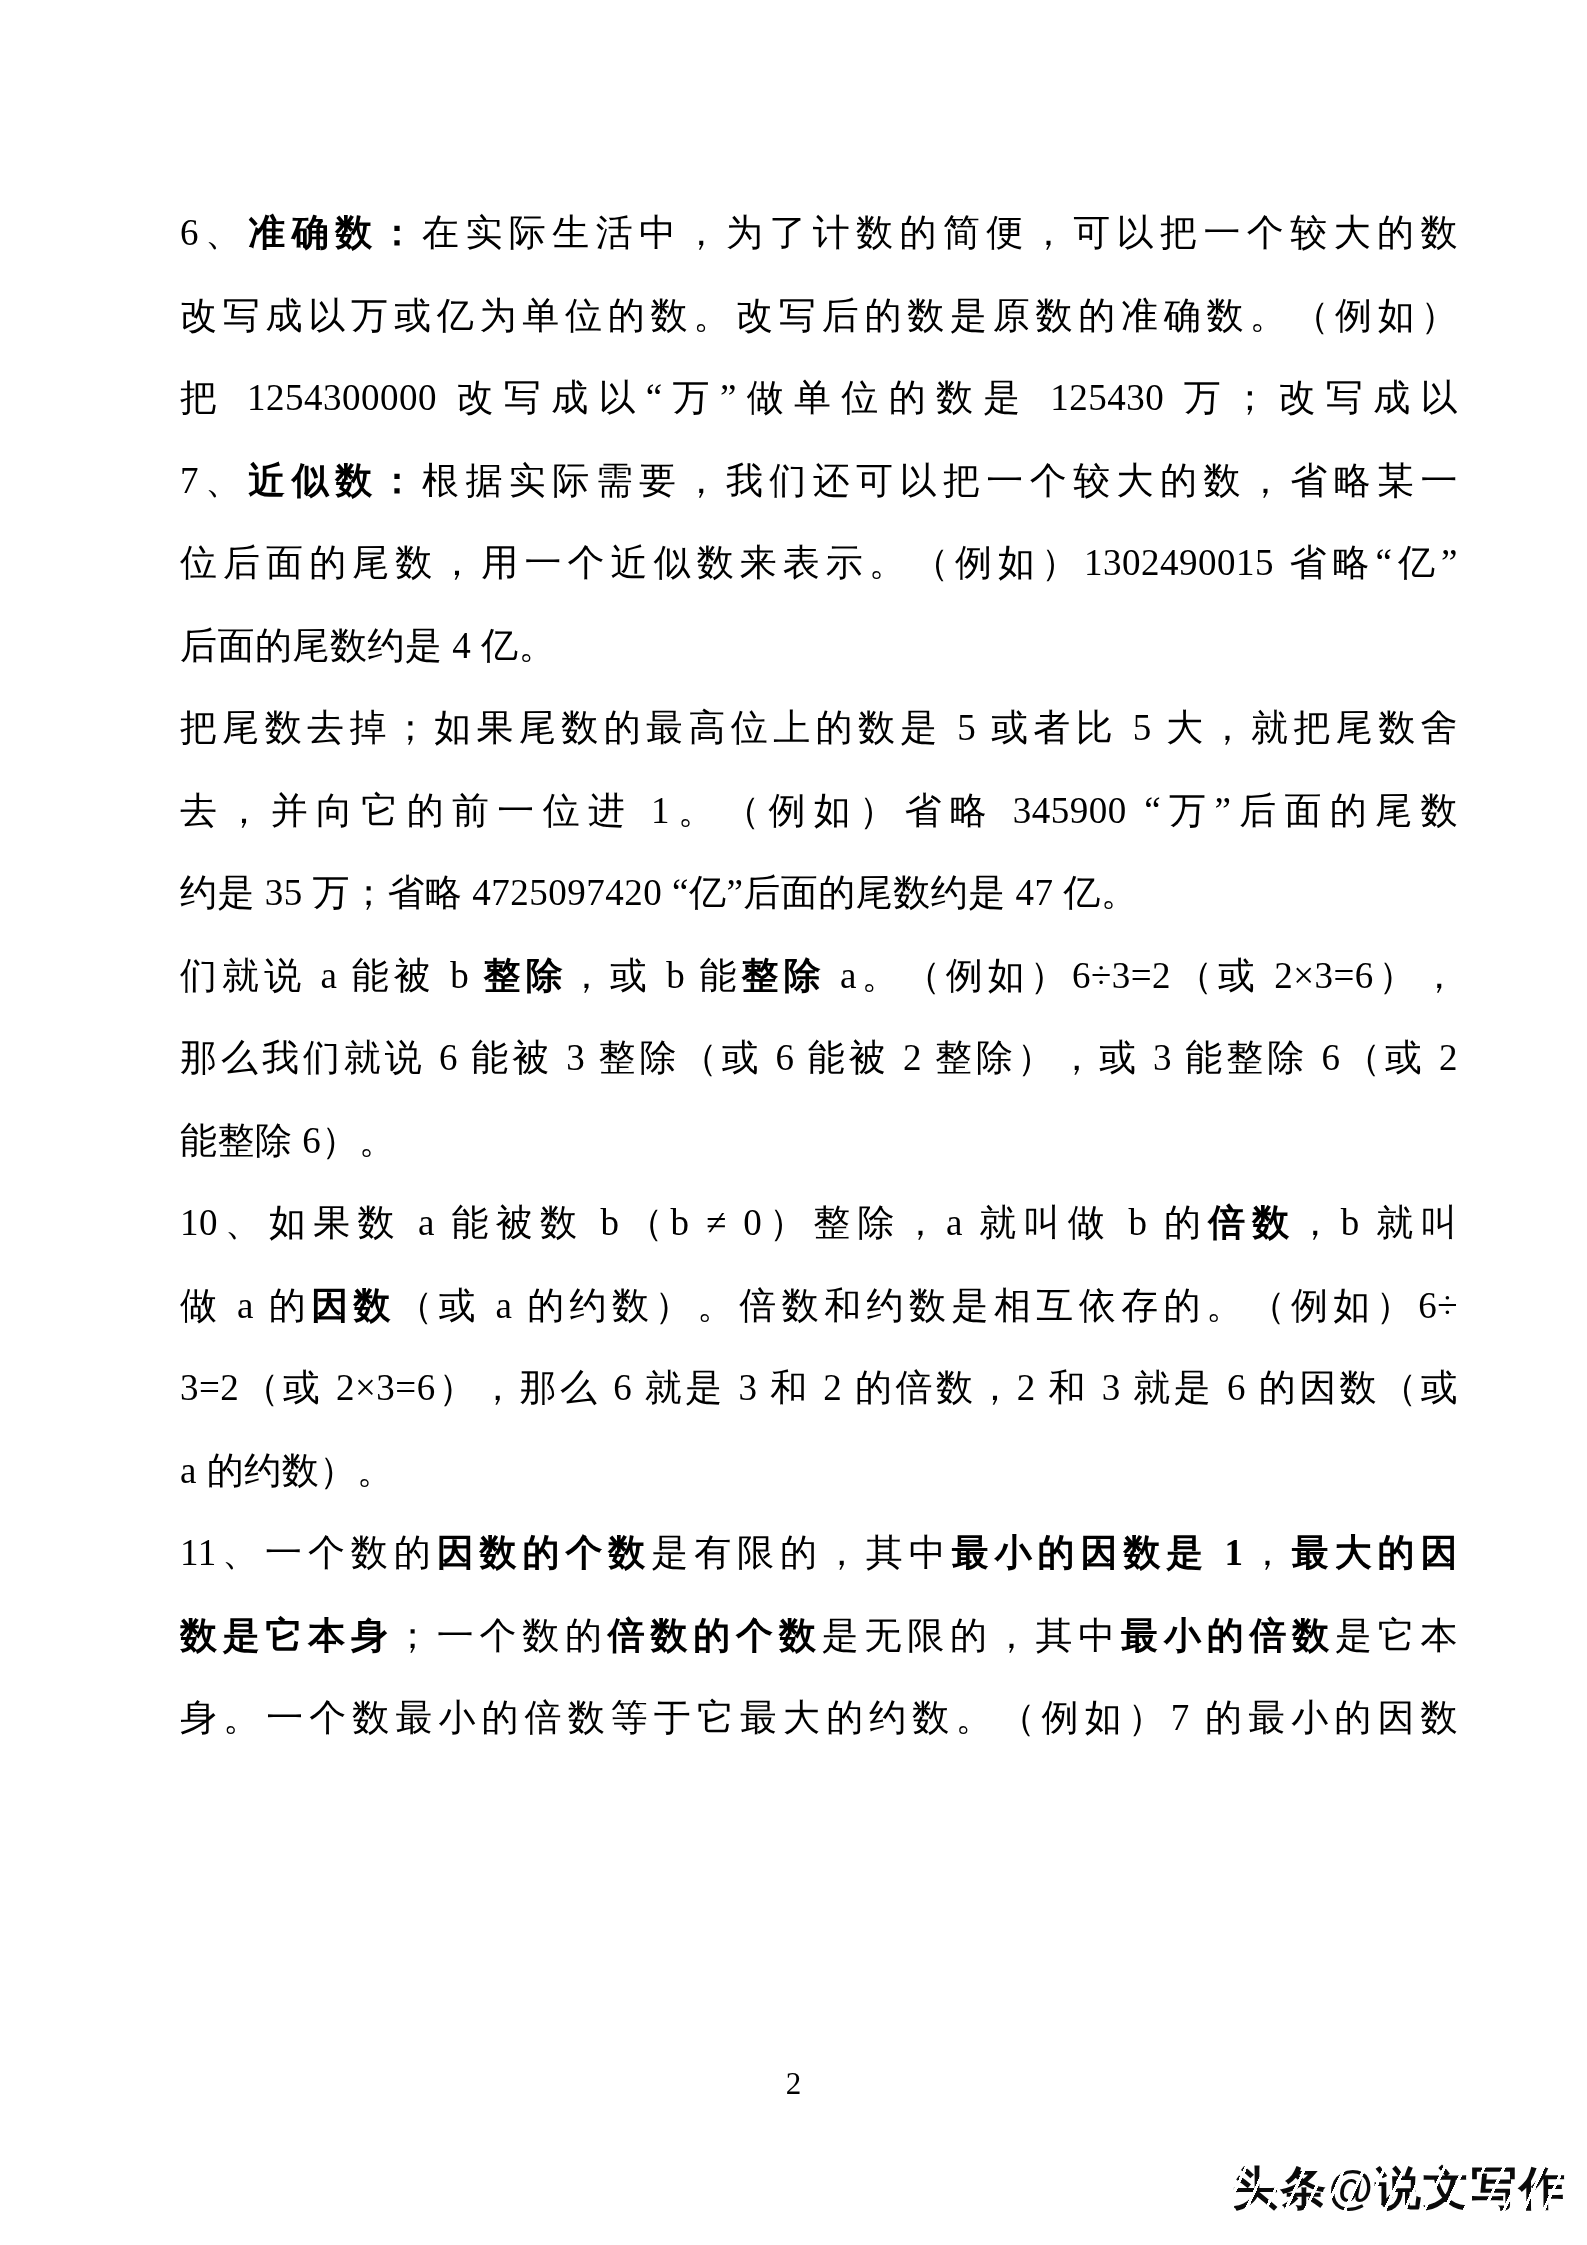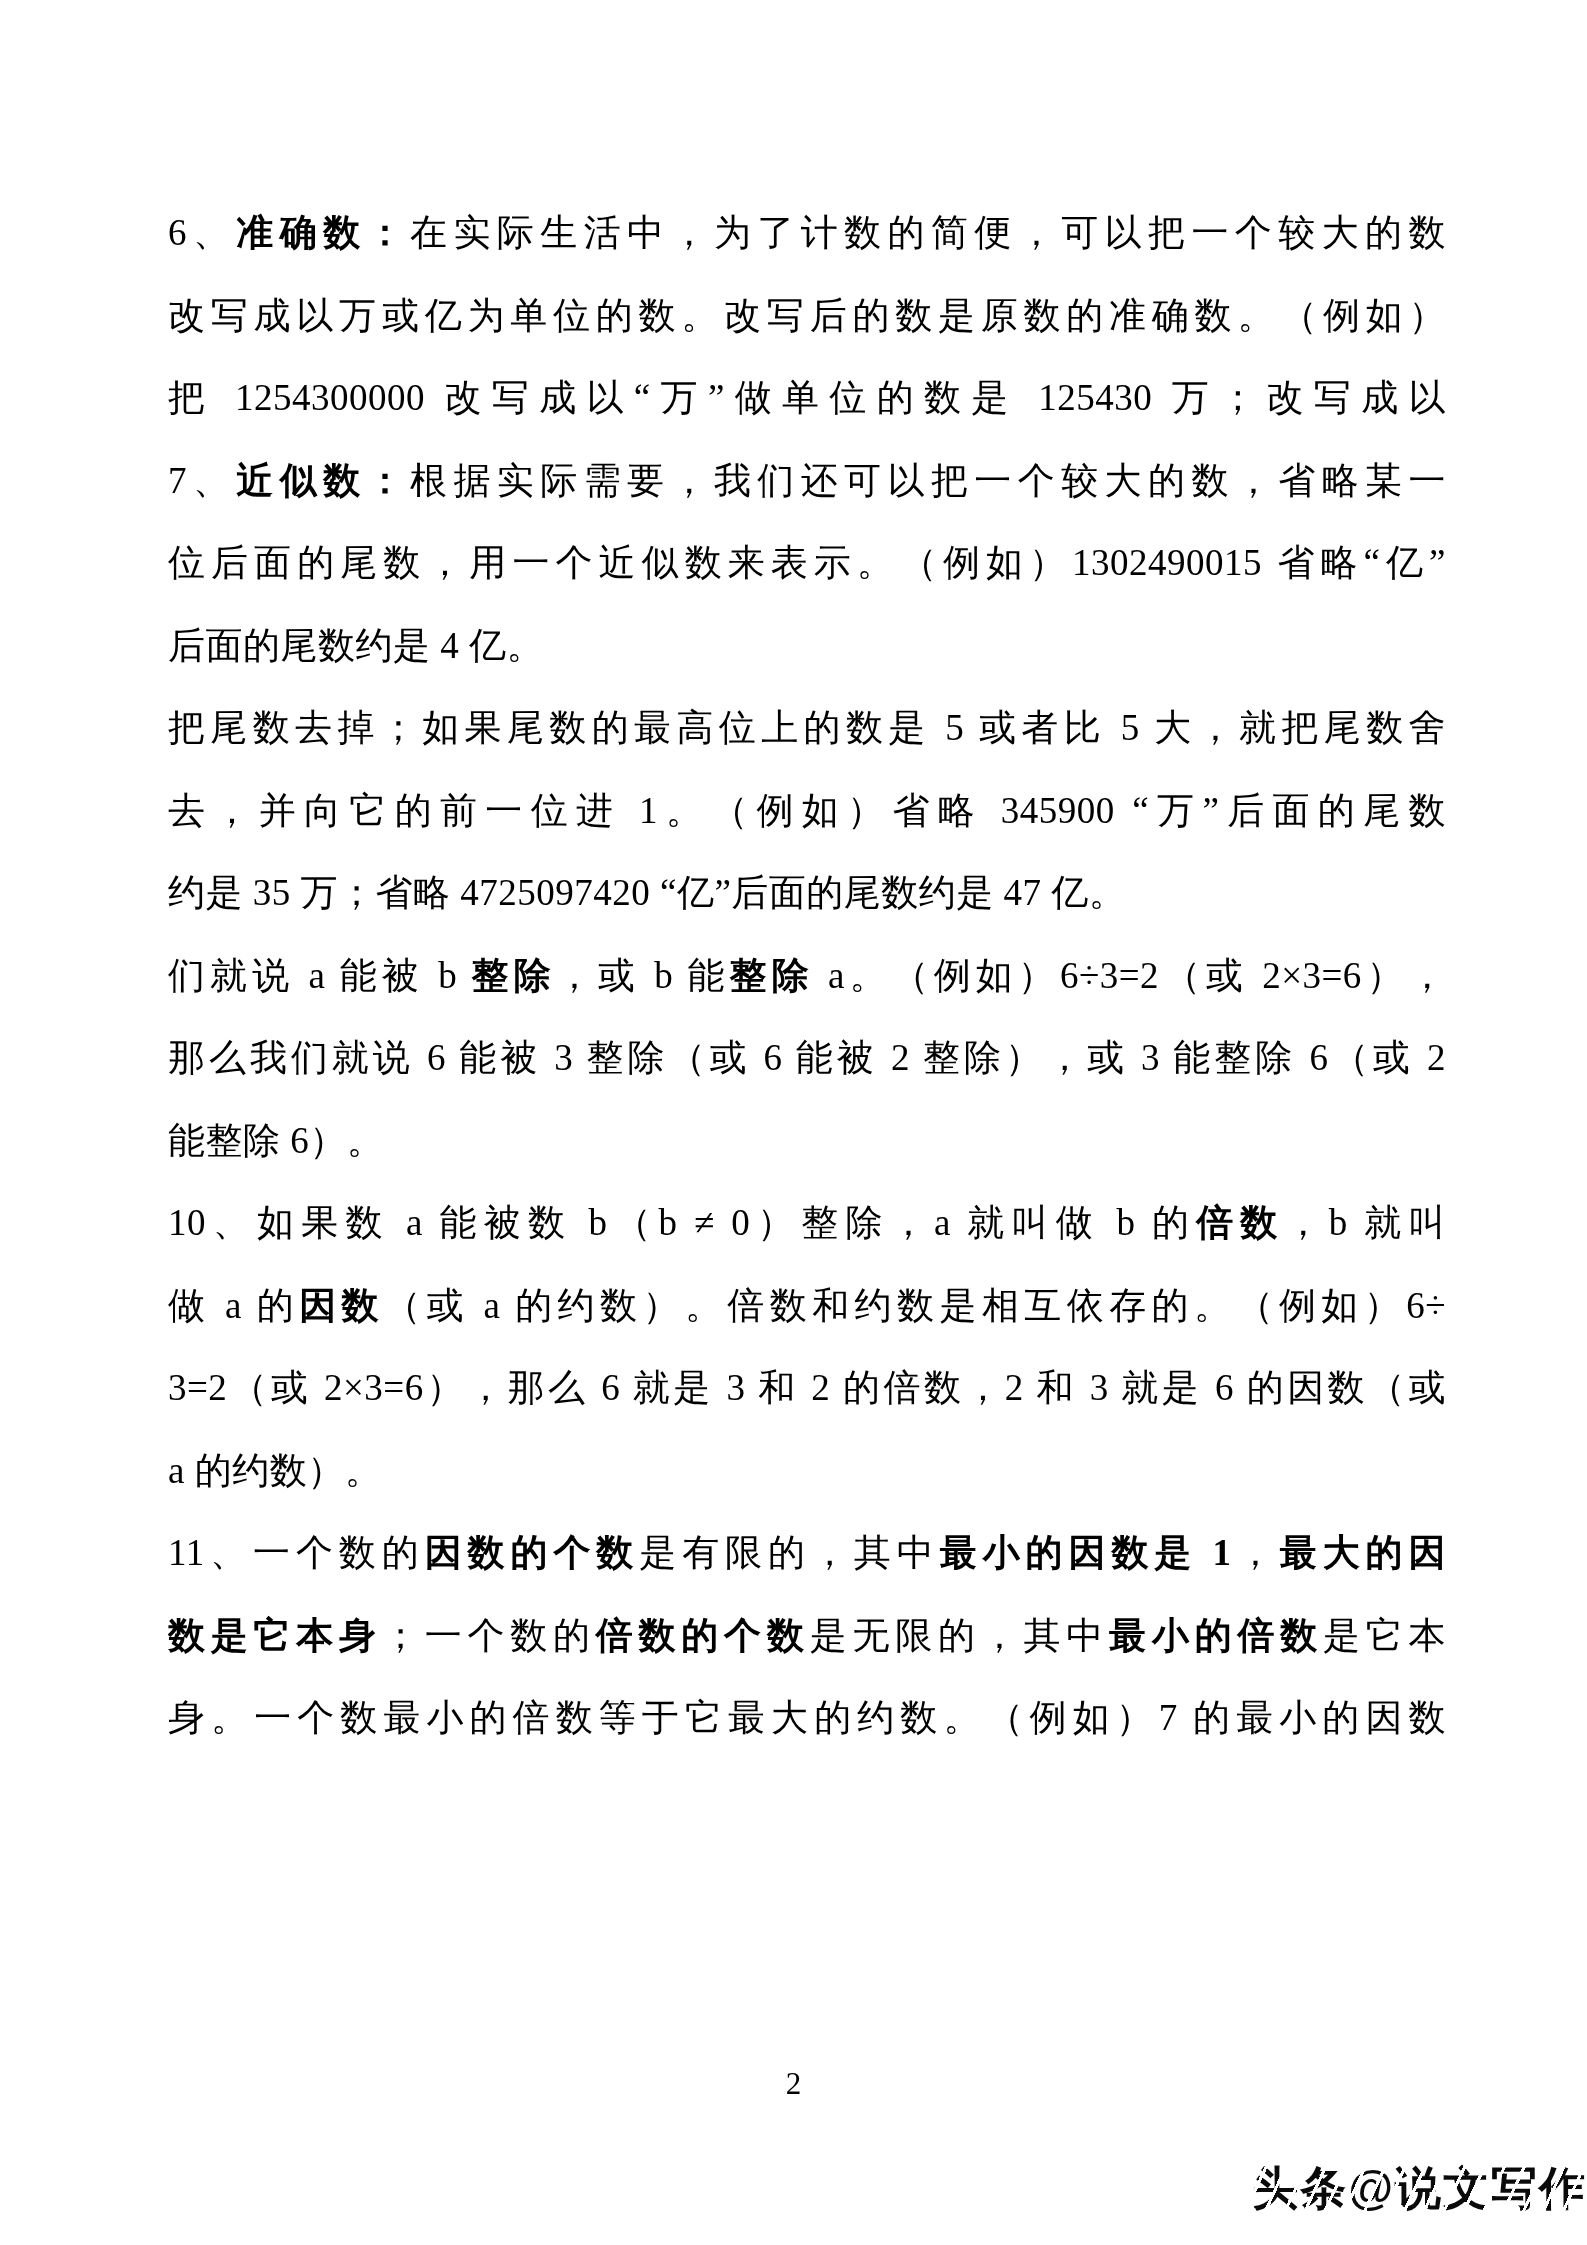--- a/index.html
+++ b/index.html
@@ -7,21 +7,21 @@
     width:1587px; height:2245px;
     background:#ffffff;
     position:relative;
     font-family:"Liberation Serif","DejaVu Serif",serif;
     color:#000;
     overflow:hidden;
   }
   .page { position:absolute; inset:0; background:#fff; }
   #text-body {
     position:absolute;
-    left:168px; top:192px;
+    left:180px; top:192px;
     width:1278px;
   }
   .line {
     font-size:37px;
     line-height:82.5px;
     height:82.5px;
     text-align:justify;
     text-align-last:justify;
     overflow:hidden;
     letter-spacing:0.5px;
@@ -32,21 +32,21 @@
   .run-bold { font-weight:bold; }
   .page-number {
     position:absolute;
     left:0; right:0;
     top:2066px;
     text-align:center;
     font-size:31px;
   }
   .watermark {
     position:absolute;
-    right:0; top:2158px;
+    right:20px; top:2158px;
     font-family:"Liberation Sans","DejaVu Sans",sans-serif;
     font-weight:bold;
     font-size:46px;
     letter-spacing:2px;
     background:repeating-linear-gradient(115deg,#0a0a0a 0 15px,#ffffff 15px 18px);
     -webkit-background-clip:text;
     background-clip:text;
     color:transparent;
   }
 </style>

